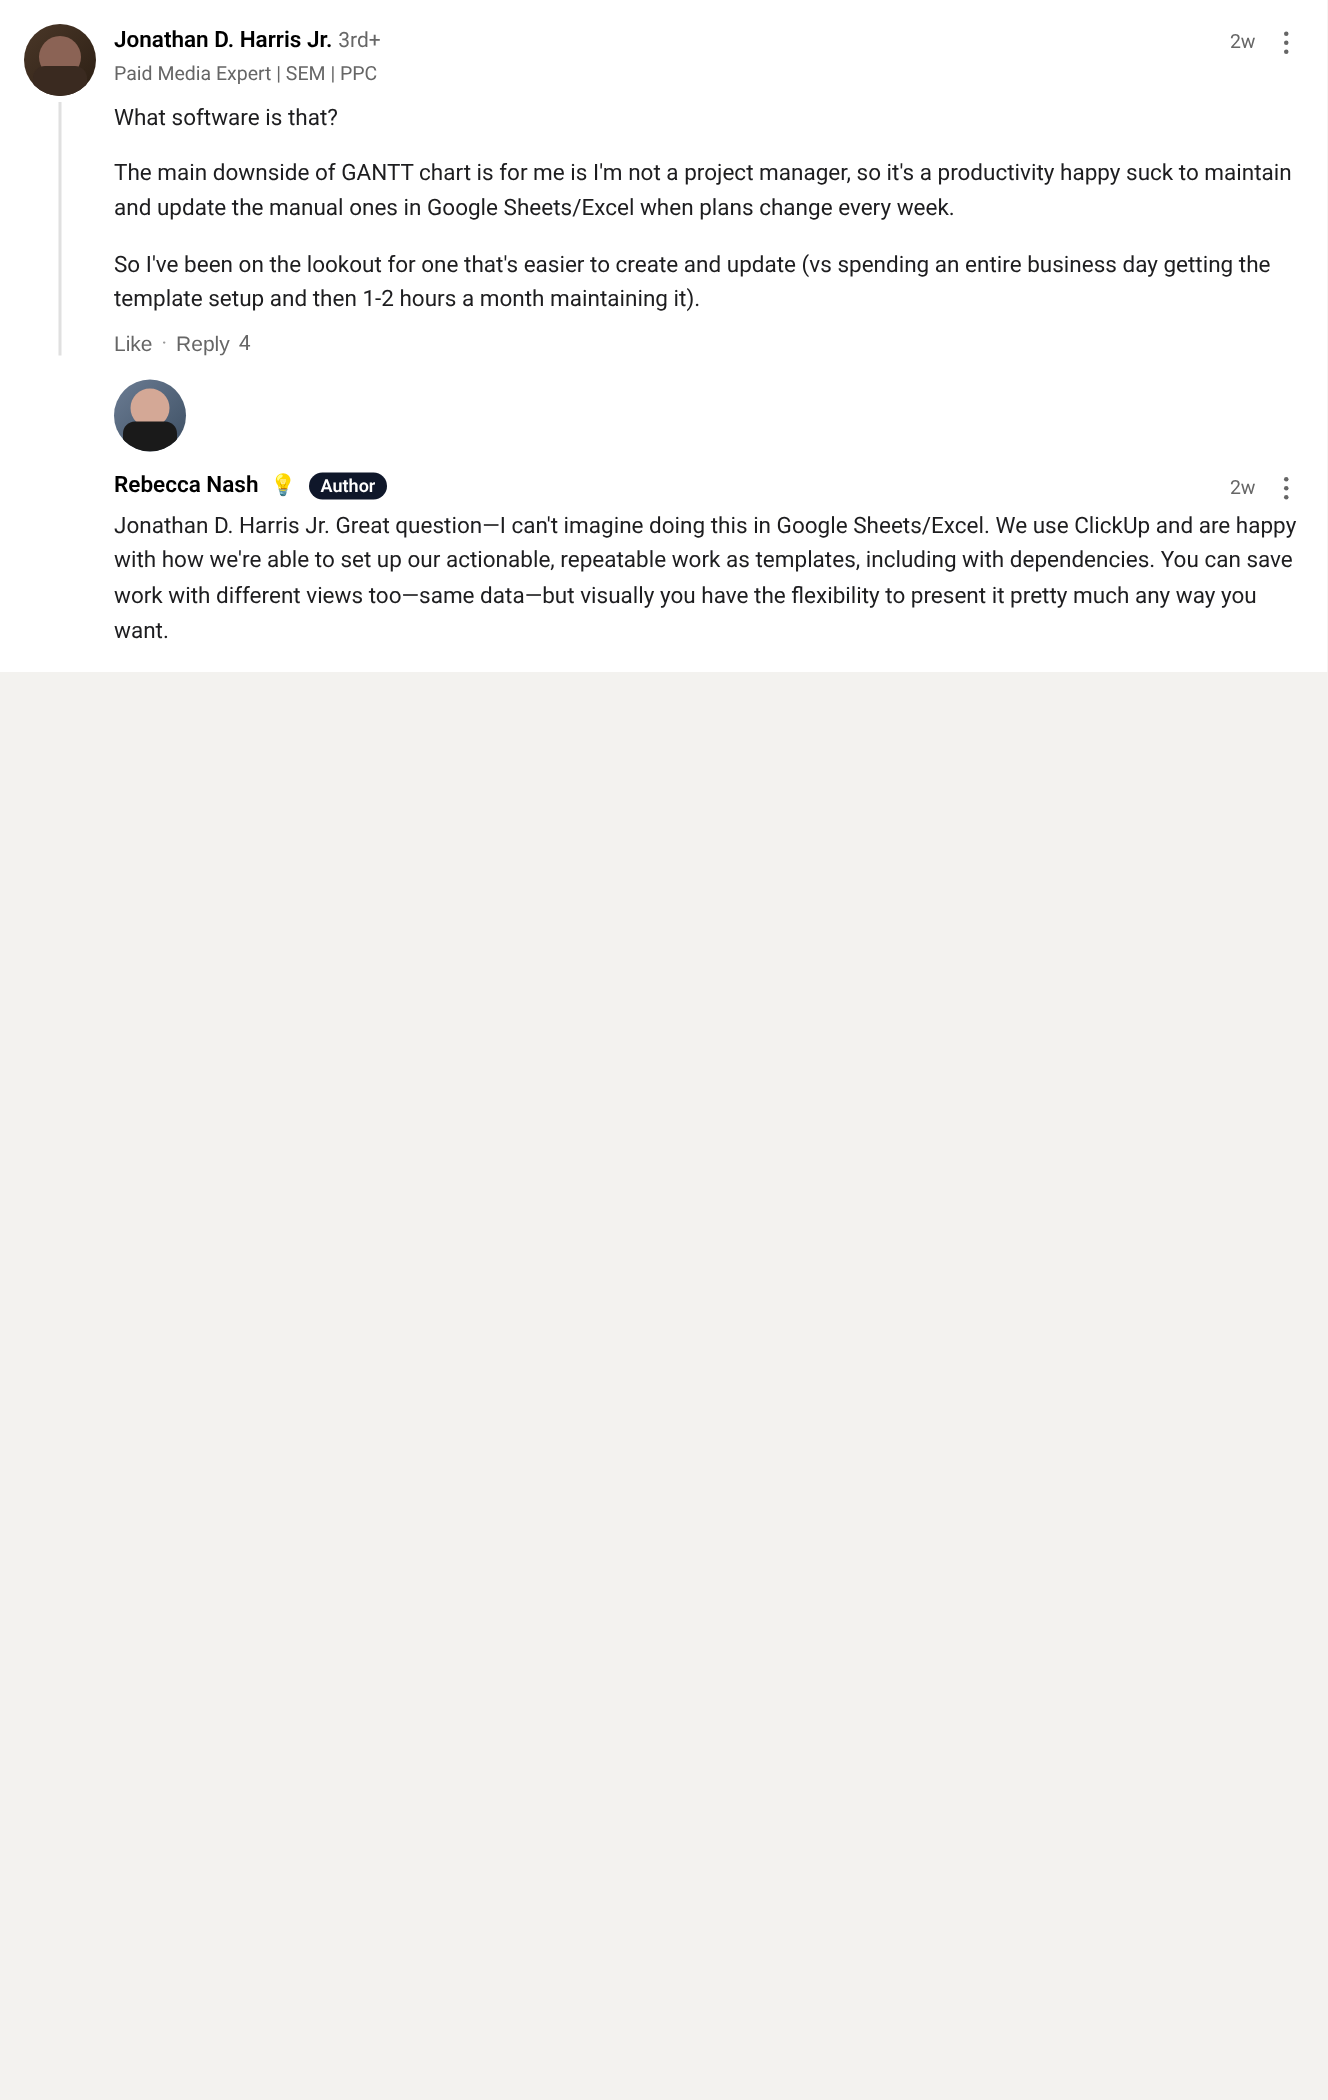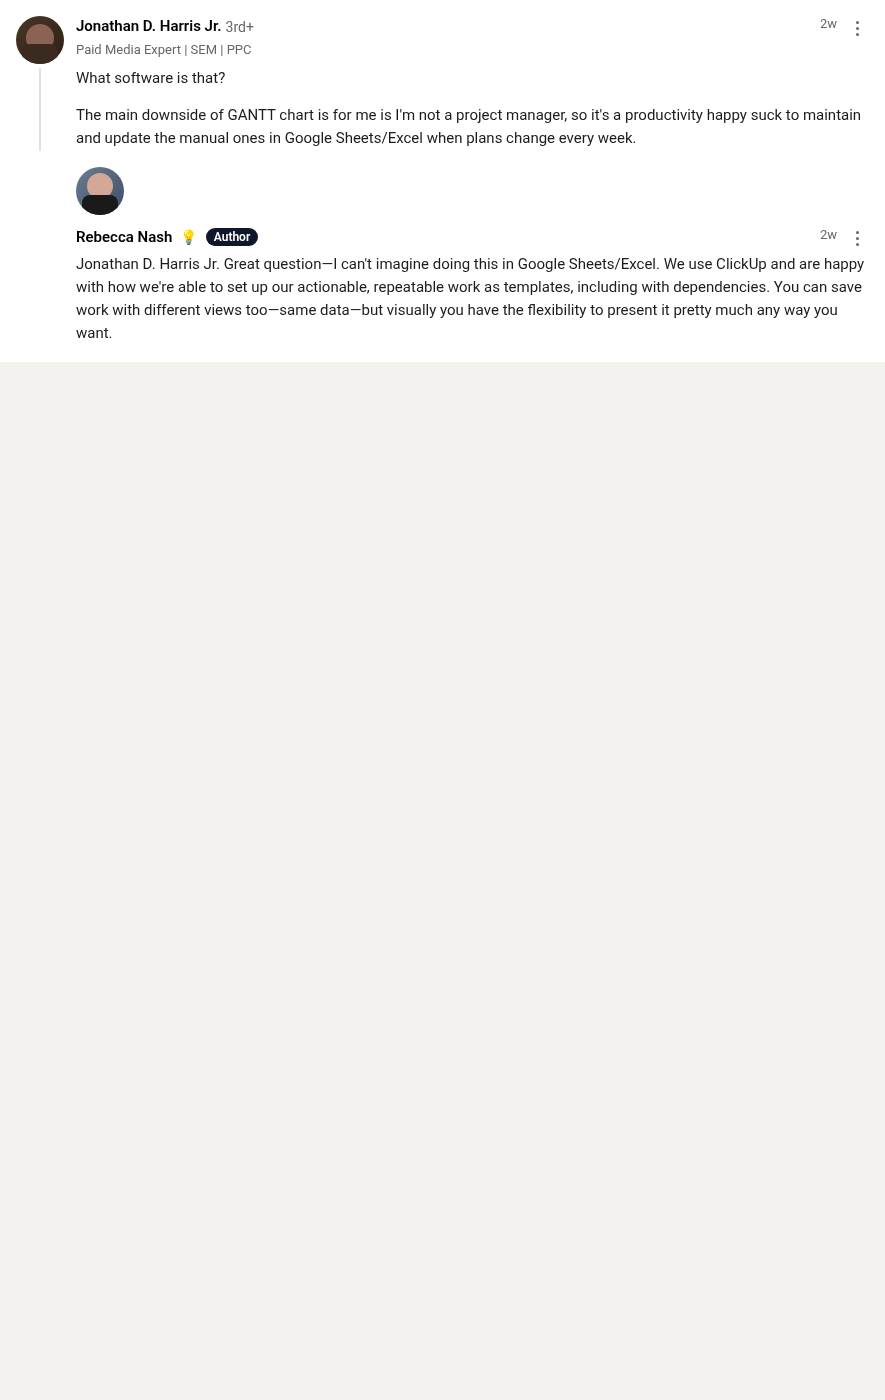--- a/index.html
+++ b/index.html
@@ -134,21 +134,21 @@
 
     .commenter-title {
       font-size: 13px;
       color: #666666;
       line-height: 1.3;
       margin-bottom: 8px;
     }
 
     .comment-meta-right {
       display: flex;
-      align-items: flex-start;
+      align-items: center;
       gap: 8px;
       flex-shrink: 0;
     }
 
     .comment-time {
       font-size: 13px;
       color: #666666;
     }
 
     .more-options-btn {
@@ -273,22 +273,29 @@
             <div class="dot"></div>
           </div>
         </div>
       </div>
 
       <div class="commenter-title">Paid Media Expert | SEM | PPC</div>
 
       <div class="comment-body">
         <p>What software is that?</p>
         <p>The main downside of GANTT chart is for me is I'm not a project manager, so it's a productivity happy suck to maintain and update the manual ones in Google Sheets/Excel when plans change every week.</p>
-      </div>
-
+        <p>So I've been on the lookout for one that's easier to create and update (vs spending an entire business day getting the template setup and then 1-2 hours a month maintaining it).</p>
+      </div>
+
+      <div class="comment-actions">
+        <button class="action-btn">Like</button>
+        <span class="action-dot-separator">·</span>
+        <button class="action-btn">Reply</button>
+        <span class="action-count">4</span>
+      </div>
     </div>
   </div>
 
   <div class="nested-comment">
     <div class="nested-comment-wrapper">
       <div class="avatar avatar-img-rebecca">
         <div class="avatar-face-rebecca"></div>
         <div class="avatar-body-rebecca"></div>
       </div>
 

